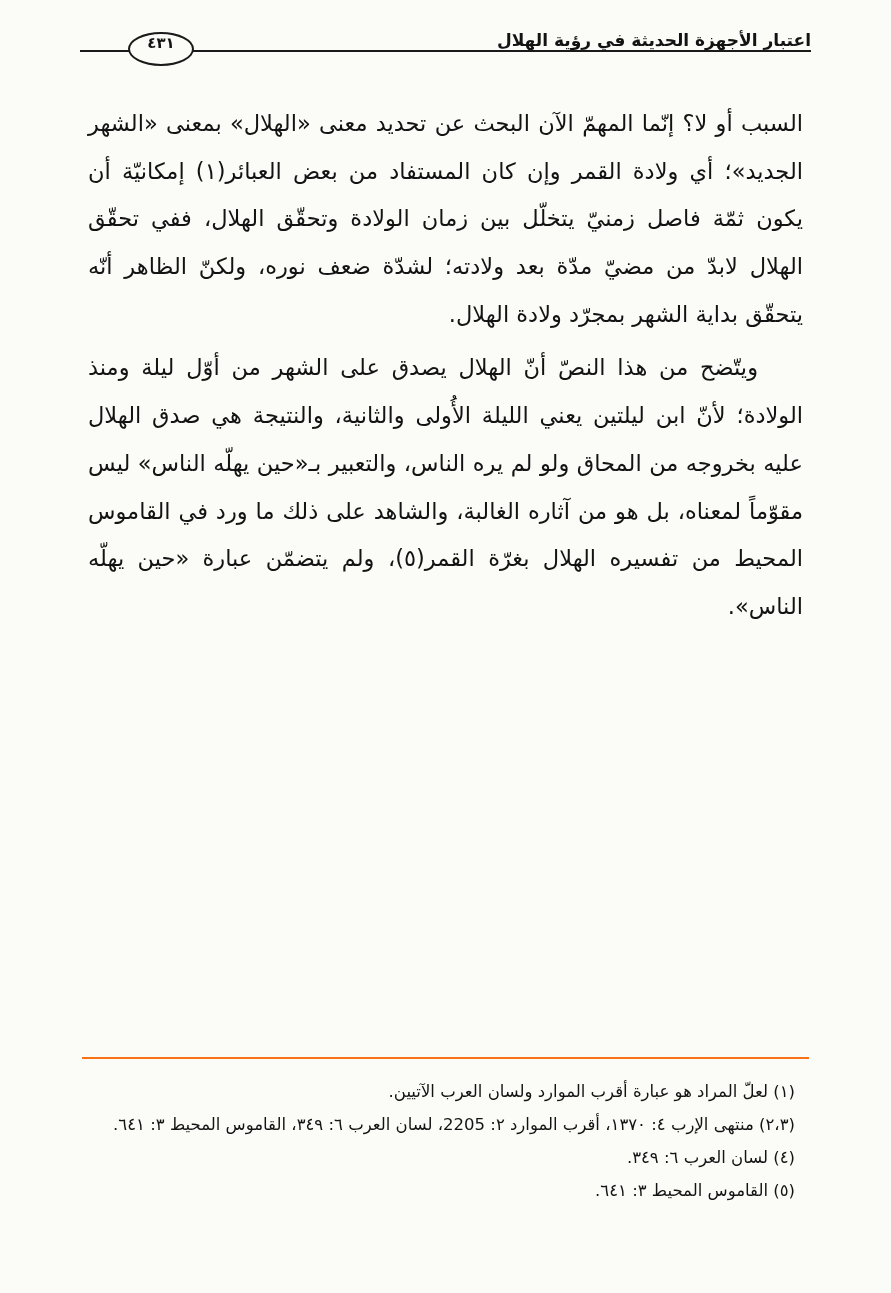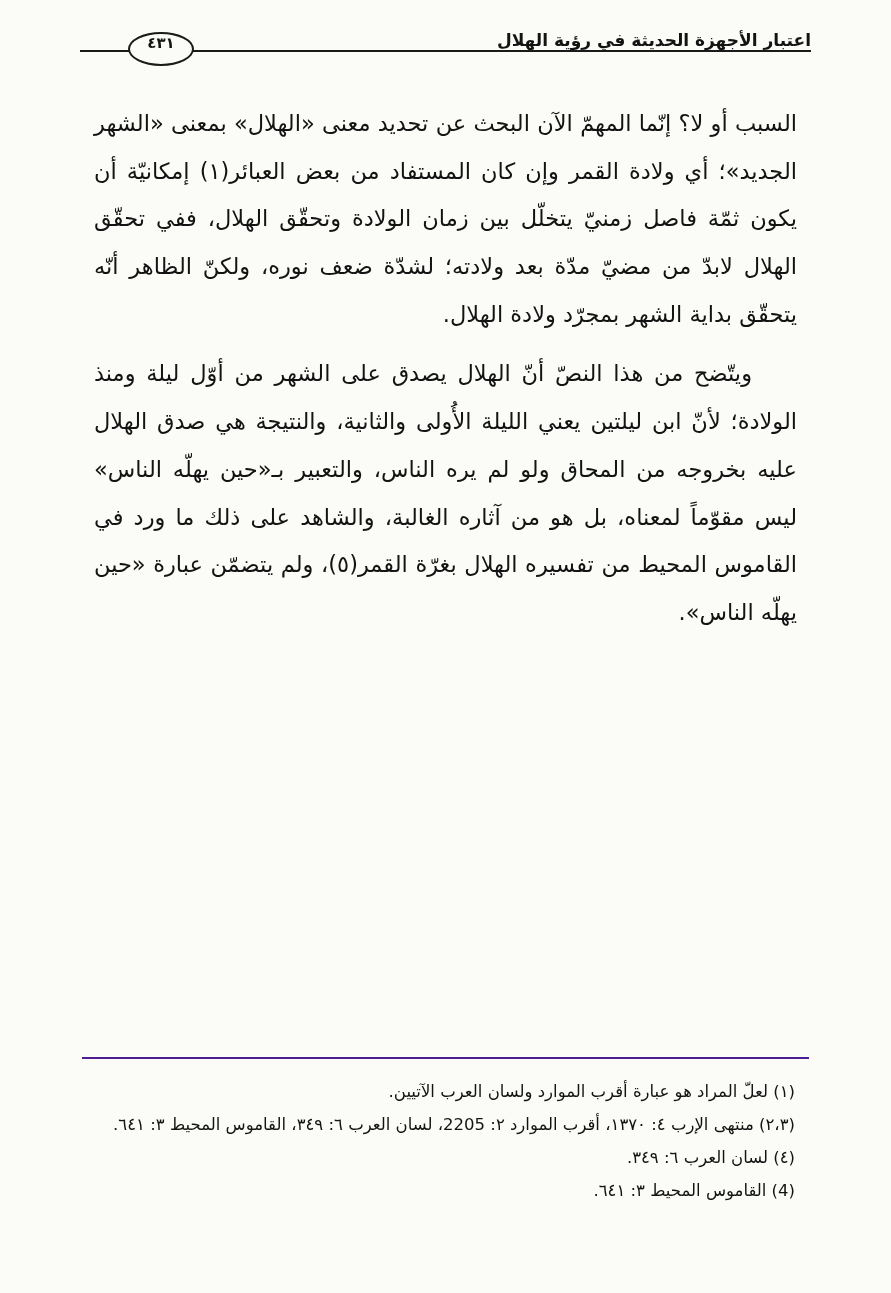--- a/index.html
+++ b/index.html
@@ -51,38 +51,38 @@
   }
   
   .body-text {
     margin: 48px 82px 0 82px;
     font-size: 22.5px;
     line-height: 2.12;
     text-align: justify;
     text-justify: inter-word;
   }
   .body-text p {
-    margin: 12px;
+    margin: 6px;
   }
   .body-text p.indent {
     text-indent: 2em;
   }
   .section-heading {
     font-size: 22.5px;
     font-weight: bold;
     margin: 34px 0 6px 0;
     text-align: right;
   }
   
   .footnotes {
     position: absolute;
     right: 82px;
     left: 82px;
     bottom: 86px;
-    border-top: 2px solid #4c1d95;
+    border-top: 2px solid #f97316;
     padding-top: 16px;
     font-size: 16.5px;
     line-height: 2.0;
     text-align: right;
   }
   .footnote {
     margin: 0 14px 0 0;
   }
 </style>
 </head>
@@ -104,16 +104,16 @@
 
 
     <p class="indent">ويتّضح من هذا النصّ أنّ الهلال يصدق على الشهر من أوّل ليلة ومنذ الولادة؛ لأنّ ابن ليلتين يعني الليلة الأُولى والثانية، والنتيجة هي صدق الهلال عليه بخروجه من المحاق ولو لم يره الناس، والتعبير بـ«حين يهلّه الناس» ليس مقوّماً لمعناه، بل هو من آثاره الغالبة، والشاهد على ذلك ما ورد في القاموس المحيط من تفسيره الهلال بغرّة القمر(٥)، ولم يتضمّن عبارة «حين يهلّه الناس».</p>
 
   </div>
 
   <div class="footnotes">
     <div class="footnote">(١) لعلّ المراد هو عبارة أقرب الموارد ولسان العرب الآتيين.</div>
     <div class="footnote">(٢،٣) منتهى الإرب ٤: ١٣٧٠، أقرب الموارد ٢: 2205، لسان العرب ٦: ٣٤٩، القاموس المحيط ٣: ٦٤١.</div>
     <div class="footnote">(٤) لسان العرب ٦: ٣٤٩.</div>
-    <div class="footnote">(4) القاموس المحيط ٣: ٦٤١.</div>
+    <div class="footnote">(٥) القاموس المحيط ٣: ٦٤١.</div>
   </div>
 
 </div>
 
 </body></html>

